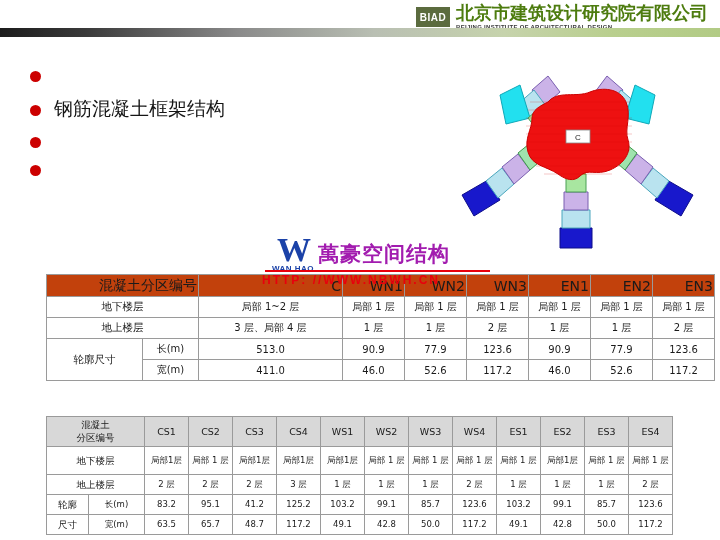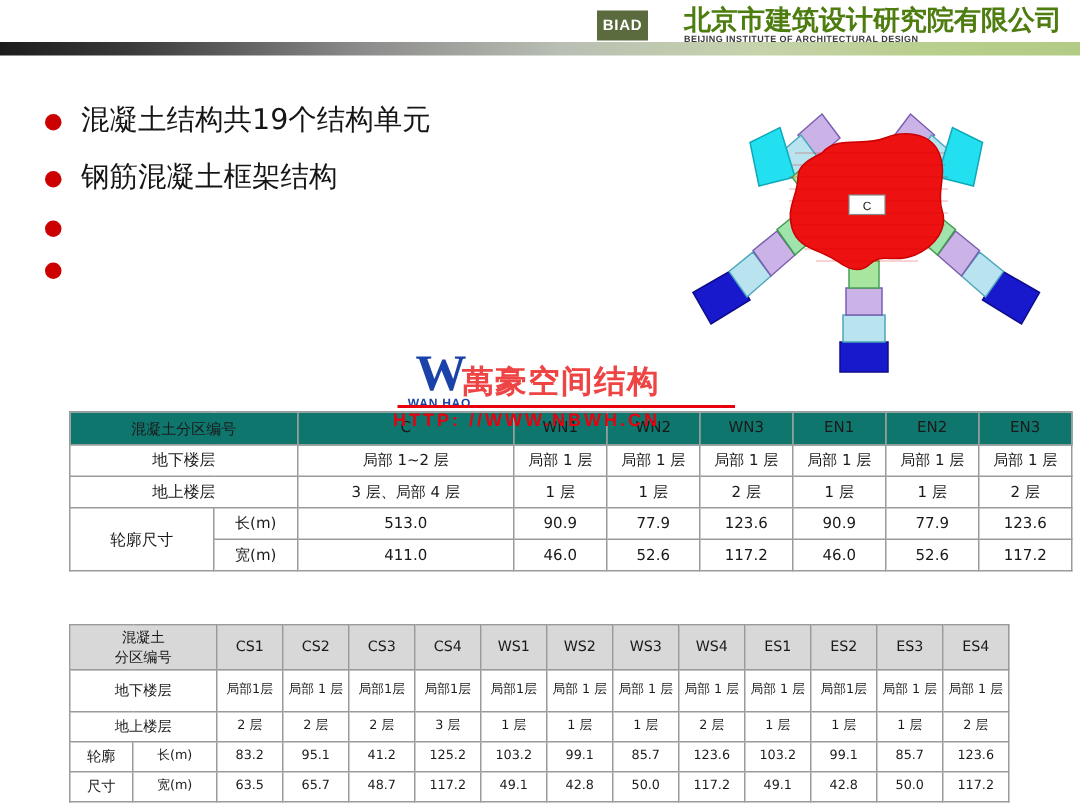--- a/index.html
+++ b/index.html
@@ -22,21 +22,21 @@
     width: 720px;
     height: 28px;
     background: #ffffff;
   }
   .logo-block {
     position: absolute;
     right: 12px;
     top: 4px;
     display: flex;
     align-items: center;
-    gap: 24px;
+    gap: 6px;
   }
   .logo-mark {
     width: 34px;
     height: 20px;
     background: #5b6b3e;
     color: #ffffff;
     font-size: 10px;
     font-weight: bold;
     letter-spacing: 0.5px;
     display: flex;
@@ -136,25 +136,25 @@
   .wm-wanhao {
     font-size: 8px;
     font-weight: bold;
     color: #1b42a8;
     letter-spacing: 0.5px;
     font-family: "Liberation Sans", sans-serif;
     margin-top: -1px;
   }
   .wm-cn {
     position: absolute;
-    left: 46px;
+    left: 56px;
     top: 4px;
     font-size: 21px;
     font-weight: bold;
-    color: #ef4444;
+    color: #a21caf;
     font-family: "DejaVu Sans", sans-serif;
     letter-spacing: 1px;
     white-space: nowrap;
   }
   .wm-rule {
     position: absolute;
     left: 3px;
     top: 34px;
     width: 225px;
     height: 2px;
@@ -185,21 +185,21 @@
   }
   table.dtbl td, table.dtbl th {
     border: 1px solid #9a9a9a;
     text-align: center;
     vertical-align: middle;
     color: #1a1a1a;
     font-family: "DejaVu Sans", sans-serif;
     padding: 0 1px;
   }
   
-  #table1 th { background: #0f766e; font-weight: normal; font-size: 10px; height: 21px; }
+  #table1 th { background: #c2410c; font-weight: normal; font-size: 14px; height: 21px; text-align: right; }
   #table1 td { font-size: 10px; height: 20px; }
   #table1 td.rowlabel { background: #ffffff; font-size: 10.5px; }
   #table1 td.subunit { font-size: 10px; }
 
   
   #table2 th { background: #d8d8d8; font-weight: normal; font-size: 9.5px; height: 29px; }
   #table2 td { font-size: 8.5px; height: 19px; line-height: 1.05; }
   #table2 td.rowlabel { font-size: 9.5px; }
   #table2 td.underground { height: 27px; }
 </style>
@@ -213,21 +213,20 @@
       <div class="logo-cn">北京市建筑设计研究院有限公司</div>
       <div class="logo-en">BEIJING INSTITUTE OF ARCHITECTURAL DESIGN</div>
     </div>
   </div>
 </div>
 <div class="header-bar"></div>
 
 <div class="bullets">
   <div class="bullet-row">
     <span class="bullet-dot"></span>
-    <span class="bullet-text">混凝土结构共19个结构单元</span>
   </div>
   <div class="bullet-row">
     <span class="bullet-dot"></span>
     <span class="bullet-text">钢筋混凝土框架结构</span>
   </div>
   <div class="bullet-row">
     <span class="bullet-dot"></span>
   </div>
   <div class="bullet-row">
     <span class="bullet-dot"></span>

